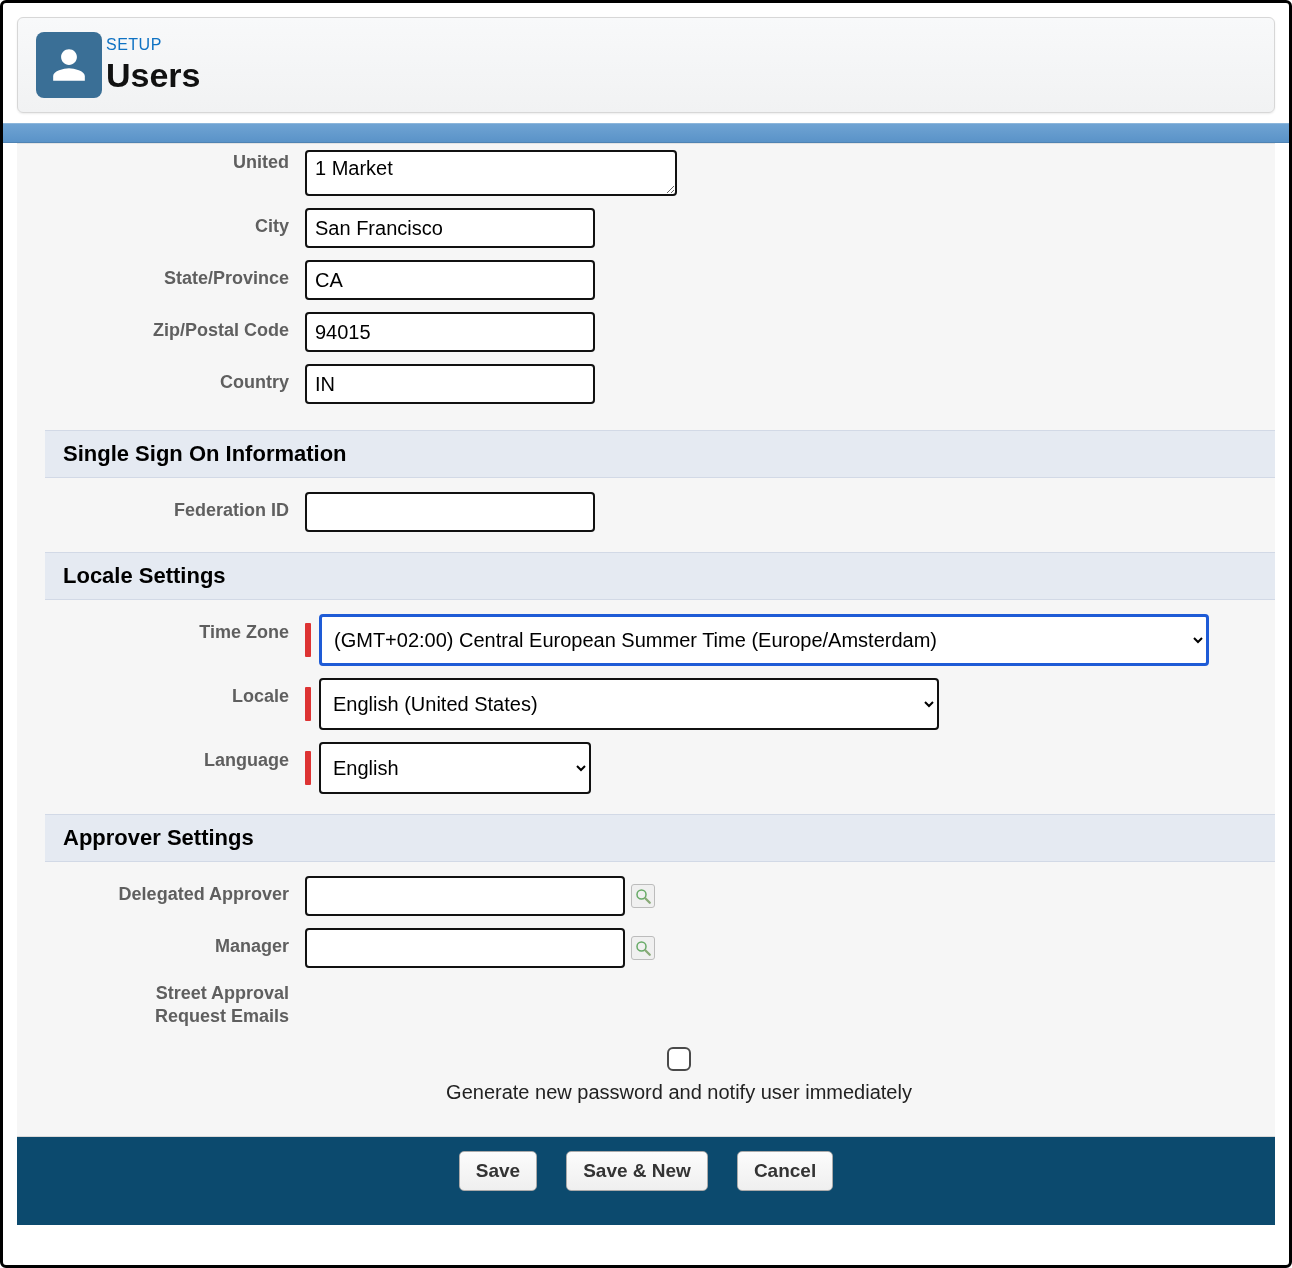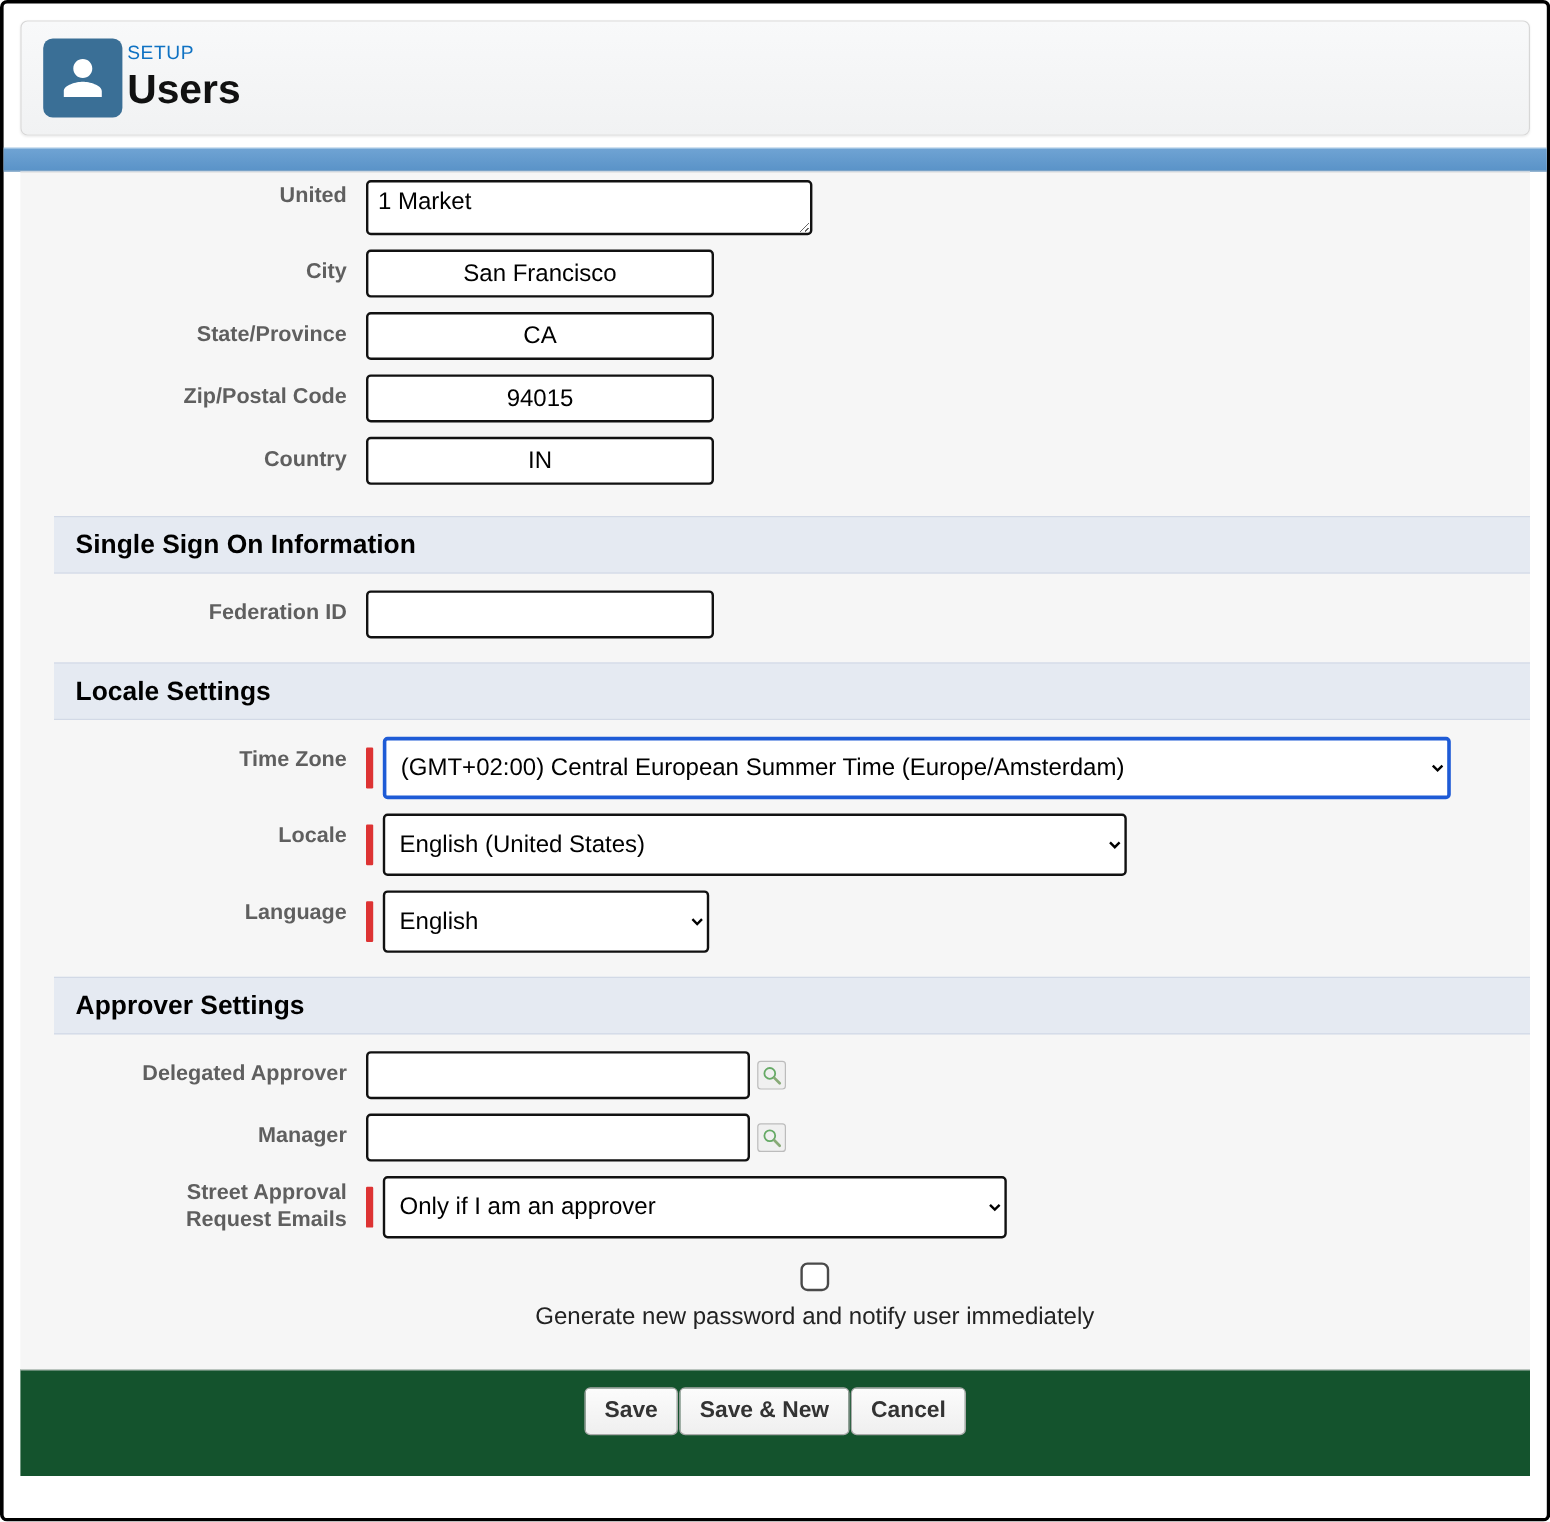--- a/index.html
+++ b/index.html
@@ -55,21 +55,21 @@
 
   input[type=text], textarea, select {
     font-family: Arial, Helvetica, sans-serif;
     font-size:20px;
     padding:5px 8px;
     border:2px solid #111;
     border-radius:4px;
     background:#fff;
   }
   textarea { resize: both; height:46px; width:372px; }
-  input[type=text] { height:40px; width:290px;text-align:center; }
+  input[type=text] { height:40px; width:290px; }
   select { height:52px; }
 
   select.timezone { width:890px; border:3px solid #1e5bd6; }
   select.locale { width:620px; }
   select.language { width:272px; }
   select.approval { width:520px; }
 
   .required-mark { width:6px; height:34px; background:#d33; border-radius:1px; margin-right:2px; }
 
   .section-header {
@@ -91,23 +91,23 @@
   .checkbox-row { display:flex; align-items:center; gap:10px; padding:14px 0 24px 38px;flex-direction:column; }
   .checkbox-box {
     width:24px; height:24px; border:2px solid #4a4a4a; border-radius:6px; background:#fff; cursor:pointer;
   }
   .checkbox-label { font-size:20px; color:#222; }
 
   
   .footer {
     margin:0 14px;
     border-top:1px solid #d9d9d9;
-    background:#14532d;
+    background:#0c4a6e;
     padding:14px 0 34px 0;
-    display:flex; justify-content:center; gap:1px;
+    display:flex; justify-content:center; gap:29px;
   }
   .btn {
     font-size:19px; font-weight:700; color:#333;
     padding:8px 16px;
     border:1px solid #aaa;
     border-radius:5px;
     background:linear-gradient(#fcfcfc,#efefef);
     cursor:pointer;
   }
 </style>
@@ -224,26 +224,20 @@
                 <line x1="15" y1="15" x2="21" y2="21" stroke="#8a7" stroke-width="3" stroke-linecap="round"></line>
               </svg>
           </span>
         </div>
       </div>
       <div class="form-row">
         <div class="label multiline">
           <span>Street Approval</span><br>
           <span>Request Emails</span>
         </div>
-        <div class="control">
-          <span class="required-mark"></span>
-          <select class="approval">
-            <option>Only if I am an approver</option>
-          </select>
-        </div>
       </div>
 
       <div class="checkbox-row">
         <div class="checkbox-box"></div>
         <div class="checkbox-label">Generate new password and notify user immediately</div>
       </div>
 
     </div>
   </div>
 

